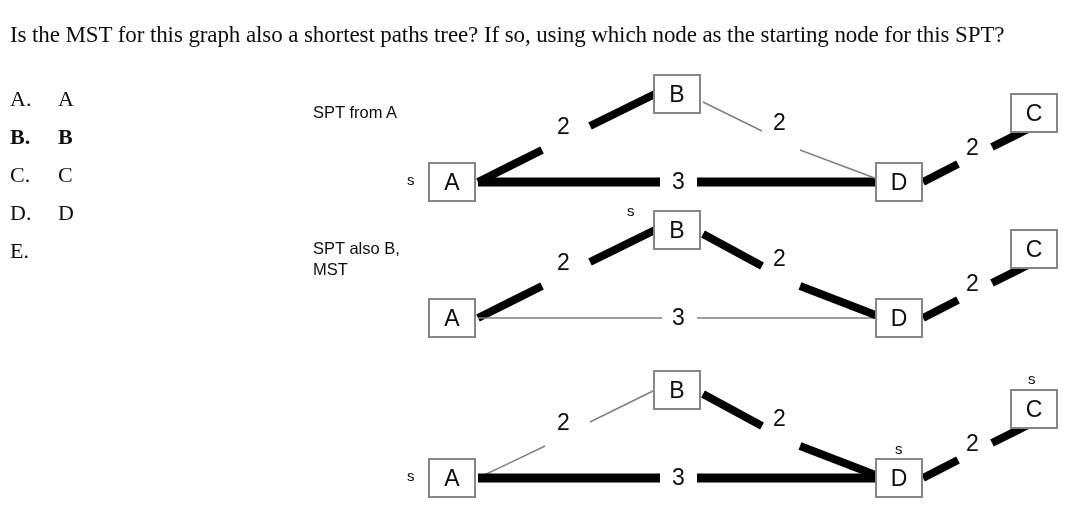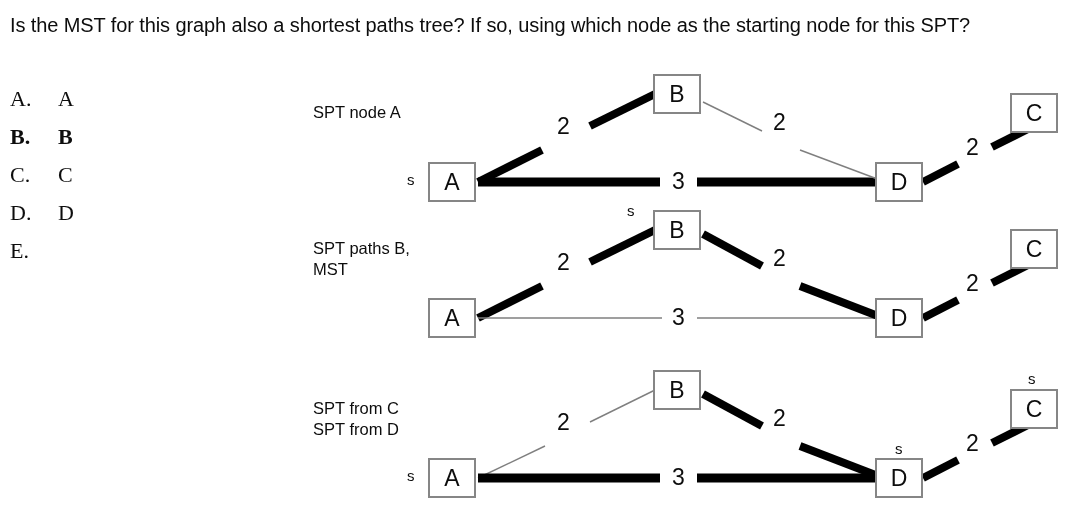--- a/index.html
+++ b/index.html
@@ -13,24 +13,24 @@
     position: relative;
     overflow: hidden;
     font-family: "Liberation Sans", sans-serif;
     color: #000000;
   }
 
   
   #question-stem {
     position: absolute;
     left: 10px;
-    top: 11px;
+    top: 20px;
     width: 1040px;
-    font-family: Liberation Sans, sans-serif;
-    font-size: 20px;
+    font-family: Liberation Serif, serif;
+    font-size: 23px;
     line-height: 29px;
     color: #0d0d0d;
     letter-spacing: -0.1px;
   }
 
   
   #choices {
     position: absolute;
     left: 10px;
     top: 86px;
@@ -129,21 +129,21 @@
   <div class="choice-row">
     <span class="choice-letter">D.</span>
     <span class="choice-text">D</span>
   </div>
   <div class="choice-row">
     <span class="choice-letter">E.</span>
   </div>
 </div>
 
 <div class="graph-row" style="top:62px;">
-  <div class="graph-caption" style="left:313px; top:40px;">SPT node A</div>
+  <div class="graph-caption" style="left:313px; top:40px;">SPT from A</div>
 
   <svg class="edge-svg" viewBox="0 0 1071 160">
 
     <line x1="478" y1="120" x2="542" y2="88" stroke="#000000" stroke-width="8"></line>
     <line x1="590" y1="64" x2="655" y2="32" stroke="#000000" stroke-width="8"></line>
 
     <line x1="478" y1="120" x2="660" y2="120" stroke="#000000" stroke-width="9"></line>
     <line x1="697" y1="120" x2="875" y2="120" stroke="#000000" stroke-width="9"></line>
 
     <line x1="703" y1="40" x2="762" y2="69" stroke="#7f7f7f" stroke-width="1.4"></line>
@@ -159,21 +159,21 @@
   <div class="node" style="left:875px; top:100px;">D</div>
   <div class="node" style="left:1010px; top:31px;">C</div>
 
   <span class="edge-label" style="left:553px; top:52px;">2</span>
   <span class="edge-label" style="left:668px; top:107px;">3</span>
   <span class="edge-label" style="left:769px; top:48px;">2</span>
   <span class="edge-label" style="left:962px; top:73px;">2</span>
 </div>
 
 <div class="graph-row" style="top:198px;">
-  <div class="graph-caption" style="left:313px; top:40px;">SPT paths B,
+  <div class="graph-caption" style="left:313px; top:40px;">SPT also B,
 MST</div>
 
   <svg class="edge-svg" viewBox="0 0 1071 160">
 
     <line x1="478" y1="120" x2="542" y2="88" stroke="#000000" stroke-width="8"></line>
     <line x1="590" y1="64" x2="655" y2="32" stroke="#000000" stroke-width="8"></line>
 
     <line x1="478" y1="120" x2="662" y2="120" stroke="#7f7f7f" stroke-width="1.4"></line>
     <line x1="697" y1="120" x2="875" y2="120" stroke="#7f7f7f" stroke-width="1.4"></line>
 
@@ -190,22 +190,20 @@
   <div class="node" style="left:875px; top:100px;">D</div>
   <div class="node" style="left:1010px; top:31px;">C</div>
 
   <span class="edge-label" style="left:553px; top:52px;">2</span>
   <span class="edge-label" style="left:668px; top:107px;">3</span>
   <span class="edge-label" style="left:769px; top:48px;">2</span>
   <span class="edge-label" style="left:962px; top:73px;">2</span>
 </div>
 
 <div class="graph-row" style="top:358px;">
-  <div class="graph-caption" style="left:313px; top:40px;">SPT from C
-SPT from D</div>
 
   <svg class="edge-svg" viewBox="0 0 1071 160">
 
     <line x1="478" y1="120" x2="545" y2="88" stroke="#7f7f7f" stroke-width="1.4"></line>
     <line x1="590" y1="64" x2="655" y2="32" stroke="#7f7f7f" stroke-width="1.4"></line>
 
     <line x1="478" y1="120" x2="660" y2="120" stroke="#000000" stroke-width="9"></line>
     <line x1="697" y1="120" x2="875" y2="120" stroke="#000000" stroke-width="9"></line>
 
     <line x1="703" y1="36" x2="762" y2="68" stroke="#000000" stroke-width="8"></line>

